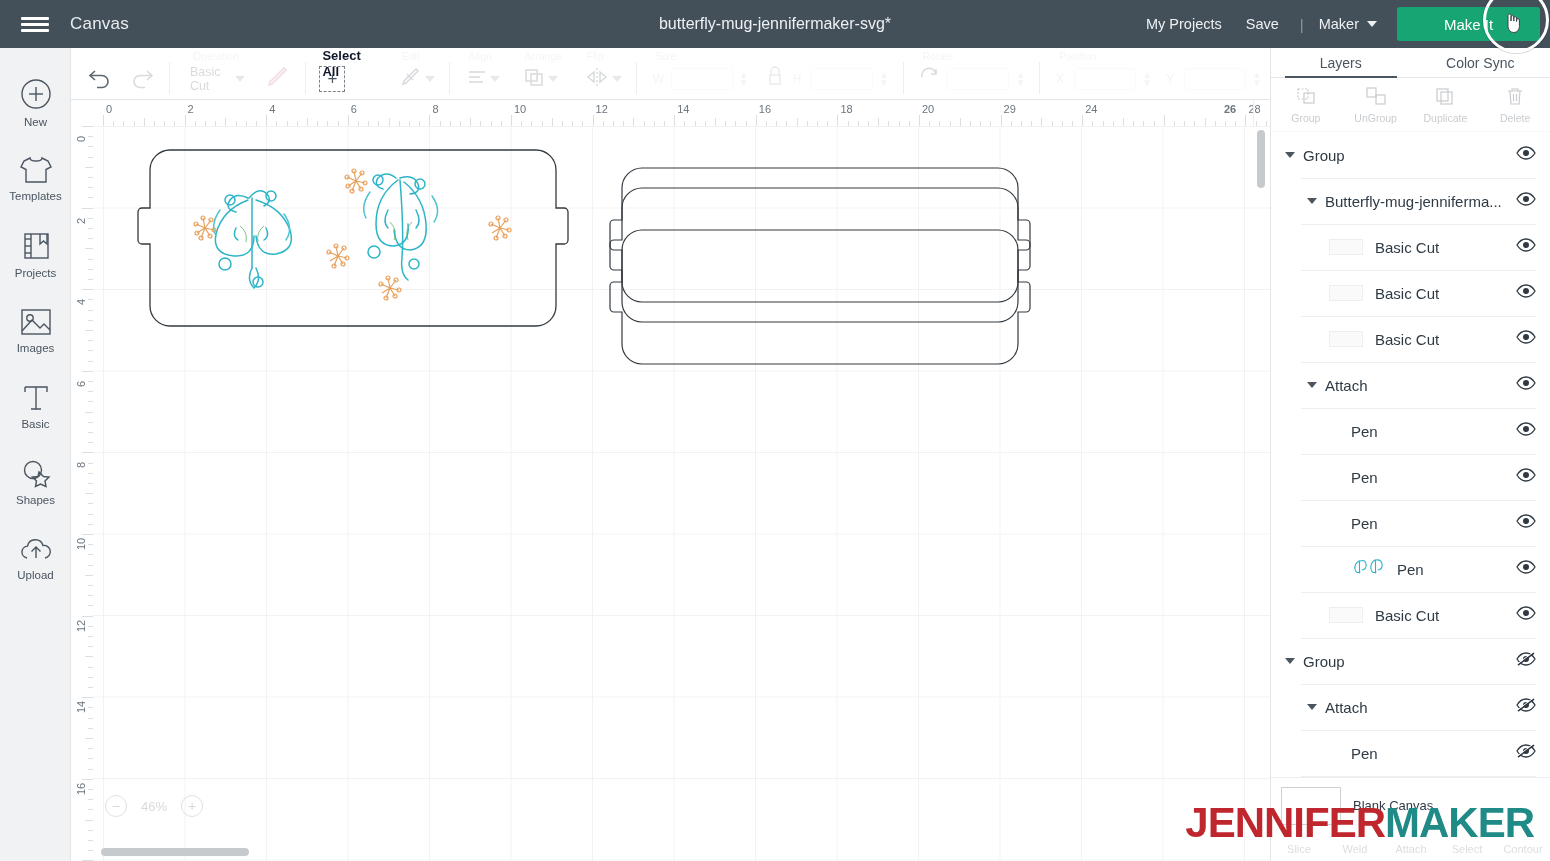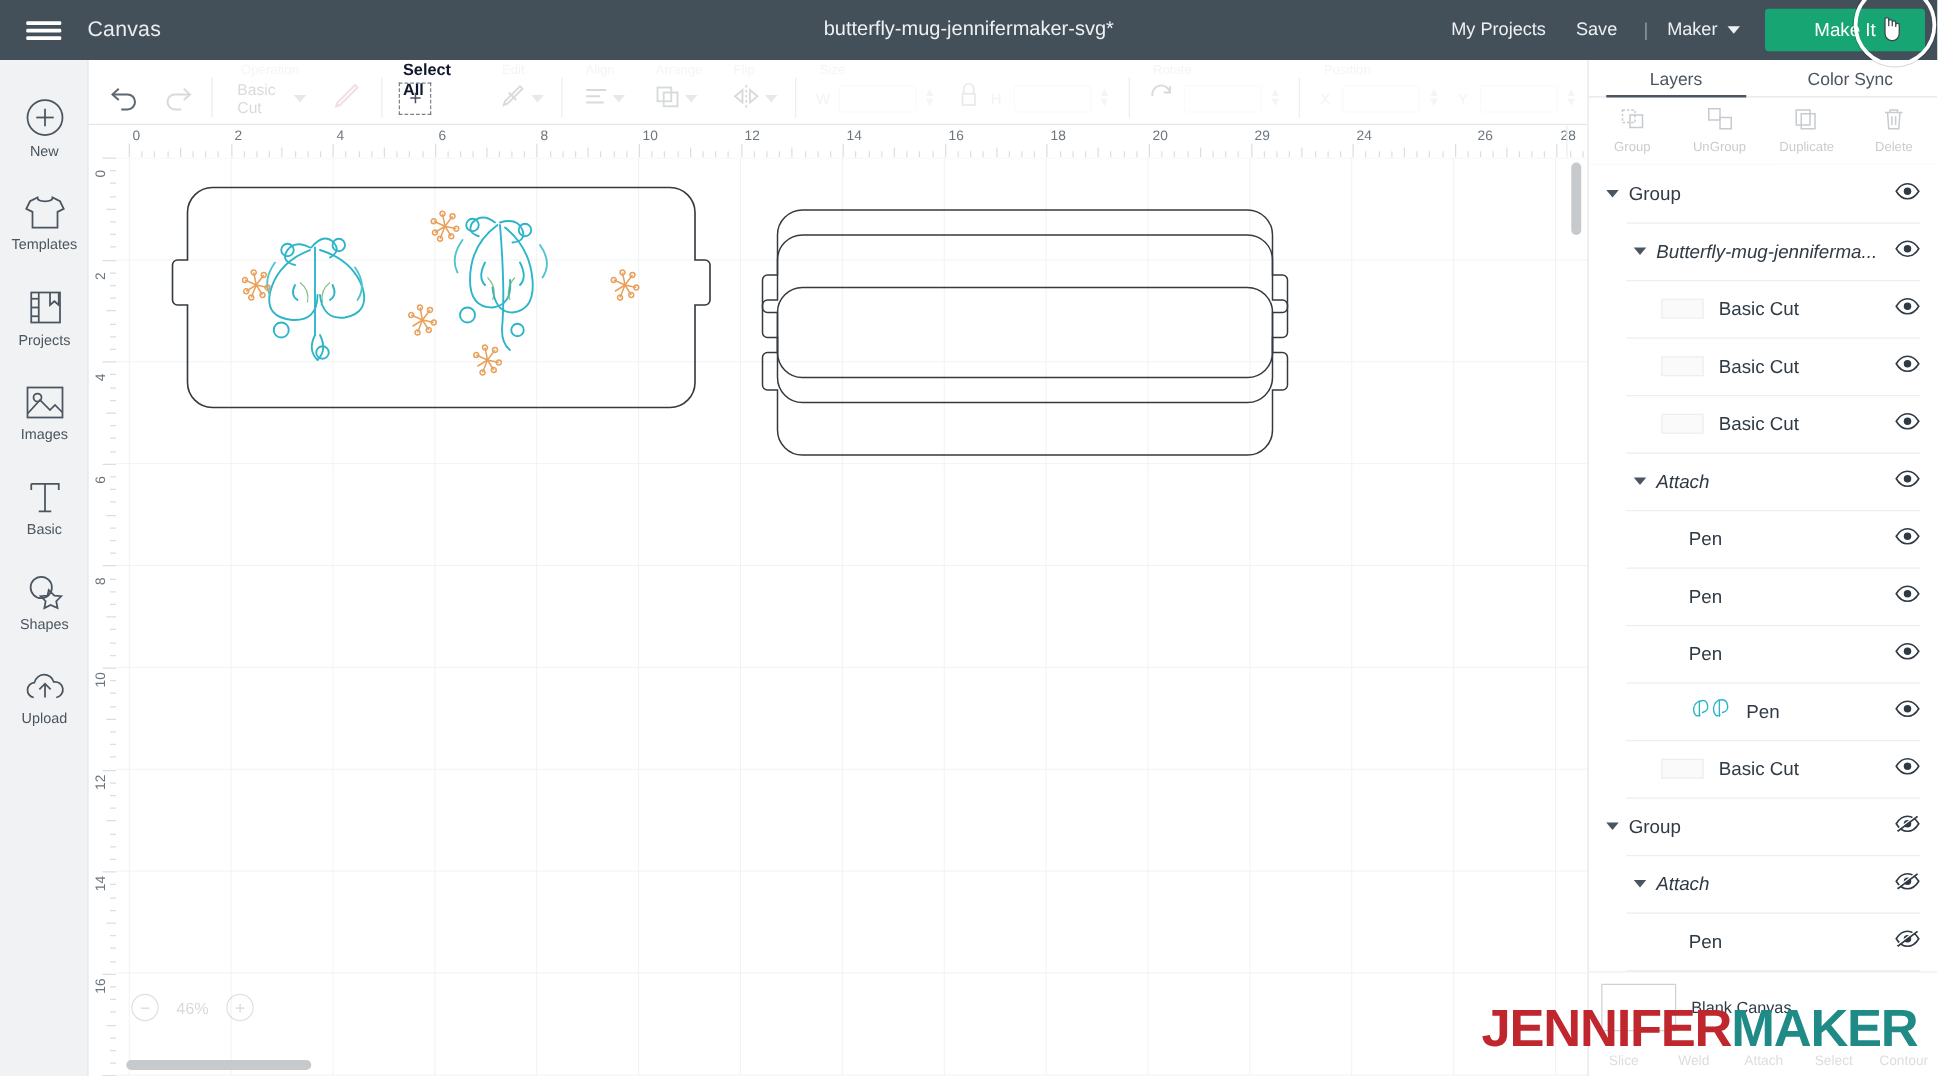--- a/index.html
+++ b/index.html
@@ -25,21 +25,21 @@
   }
   #header-right {
     margin-left: auto; display: flex; align-items: center; height: 48px;
     padding-right: 10px; position: relative; z-index: 3;
   }
   .hdr-link { color: #eef1f4; font-size: 14.5px; padding: 0 12px; cursor: pointer; white-space: nowrap; }
   .hdr-sep { color: #8d99a3; font-size: 15px; padding: 0 9px; }
   #machine-select { display: flex; align-items: center; gap: 8px; padding: 0 10px 0 6px; color:#eef1f4; font-size:14.5px; cursor:pointer;}
   .chev { width: 0; height: 0; border-left: 5.5px solid transparent; border-right: 5.5px solid transparent; border-top: 6px solid #eef1f4; }
   #make-it {
-    margin-left: 10px; width: 128px; height: 34px; border-radius: 3px;
+    margin-left: 10px; width: 143px; height: 34px; border-radius: 3px;
     background: #17a673; color: #fff; font-size: 15px;
     display: flex; align-items: center; justify-content: center; cursor: pointer;
   }
   
   #cursor-ring {
     position: absolute; left: 1483px; top: -13px; width: 66px; height: 66px;
     border-radius: 50%; border: 3px solid #ffffff; z-index: 9; pointer-events:none;
     box-shadow: 0 0 0 1px rgba(0,0,0,.15);
   }
   #cursor-hand { position: absolute; left: 1505px; top: 12px; font-size: 19px; color:#fff; z-index: 10; pointer-events:none;}
@@ -115,21 +115,21 @@
   .pact-label { font-size: 10.5px; color:#4a5560; }
 
   #layer-list { height: 645px; overflow:hidden; }
   .layer-row { height: 46px; display:flex; align-items:center; position:relative; }
   .layer-row + .layer-row::before { content:""; position:absolute; top:0; height:1px; background:#eceef0; left:30px; right:14px;}
   .caret { width: 0; height: 0; border-left: 5px solid transparent; border-right: 5px solid transparent; border-top: 6px solid #4a5560; margin-right: 8px; }
   .lname { font-size: 15px; color: #2f3a44; }
   .lthumb { width: 34px; height: 16px; border:1px solid #eceef0; background:#fafafa; }
   .eye { margin-left:auto; margin-right: 14px; cursor:pointer; }
   .indent-0 { padding-left: 14px; }
-  .indent-1 { padding-left: 36px; font-style: italic; }
+  .indent-1 { padding-left: 36px; }
   .indent-2 { padding-left: 58px; }
   .indent-3 { padding-left: 80px; }
 
   #blank-canvas-row { height: 56px; display:flex; align-items:center; padding-left:10px; gap: 12px; border-top:1px solid #eceef0; }
   #blank-thumb { width: 60px; height: 38px; border:1px solid #cdd1d5; background:#fff; }
   #blank-label { font-size: 13px; color:#2f3a44; }
 
   
   #ops-bar { position:absolute; left:0; bottom: 6px; width: 280px; display:flex; opacity:.2; }
   .op { flex:1; text-align:center; font-size:11px; color:#4a5560;}
@@ -414,21 +414,21 @@
         <div class="rh-num" style="left: 257.8px;">6</div>
         <div class="rh-num" style="left: 339.4px;">8</div>
         <div class="rh-num" style="left: 421px;">10</div>
         <div class="rh-num" style="left: 502.6px;">12</div>
         <div class="rh-num" style="left: 584.2px;">14</div>
         <div class="rh-num" style="left: 665.8px;">16</div>
         <div class="rh-num" style="left: 747.4px;">18</div>
         <div class="rh-num" style="left: 829px;">20</div>
         <div class="rh-num" style="left: 910.6px;">29</div>
         <div class="rh-num" style="left: 992.2px;">24</div>
-        <div class="rh-num" style="left: 1089px;">26</div>
+        <div class="rh-num" style="left: 1131px; font-weight: bold;">26</div>
         <div class="rh-num" style="left: 1155.4px;">28</div>
         <div class="rh-tick" style="left: 10px; height: 11px;"></div>
         <div class="rh-tick" style="left: 20.2px; height: 5px;"></div>
         <div class="rh-tick" style="left: 30.4px; height: 5px;"></div>
         <div class="rh-tick" style="left: 40.6px; height: 5px;"></div>
         <div class="rh-tick" style="left: 50.8px; height: 8px;"></div>
         <div class="rh-tick" style="left: 61px; height: 5px;"></div>
         <div class="rh-tick" style="left: 71.2px; height: 5px;"></div>
         <div class="rh-tick" style="left: 81.4px; height: 5px;"></div>
         <div class="rh-tick" style="left: 91.6px; height: 11px;"></div>

